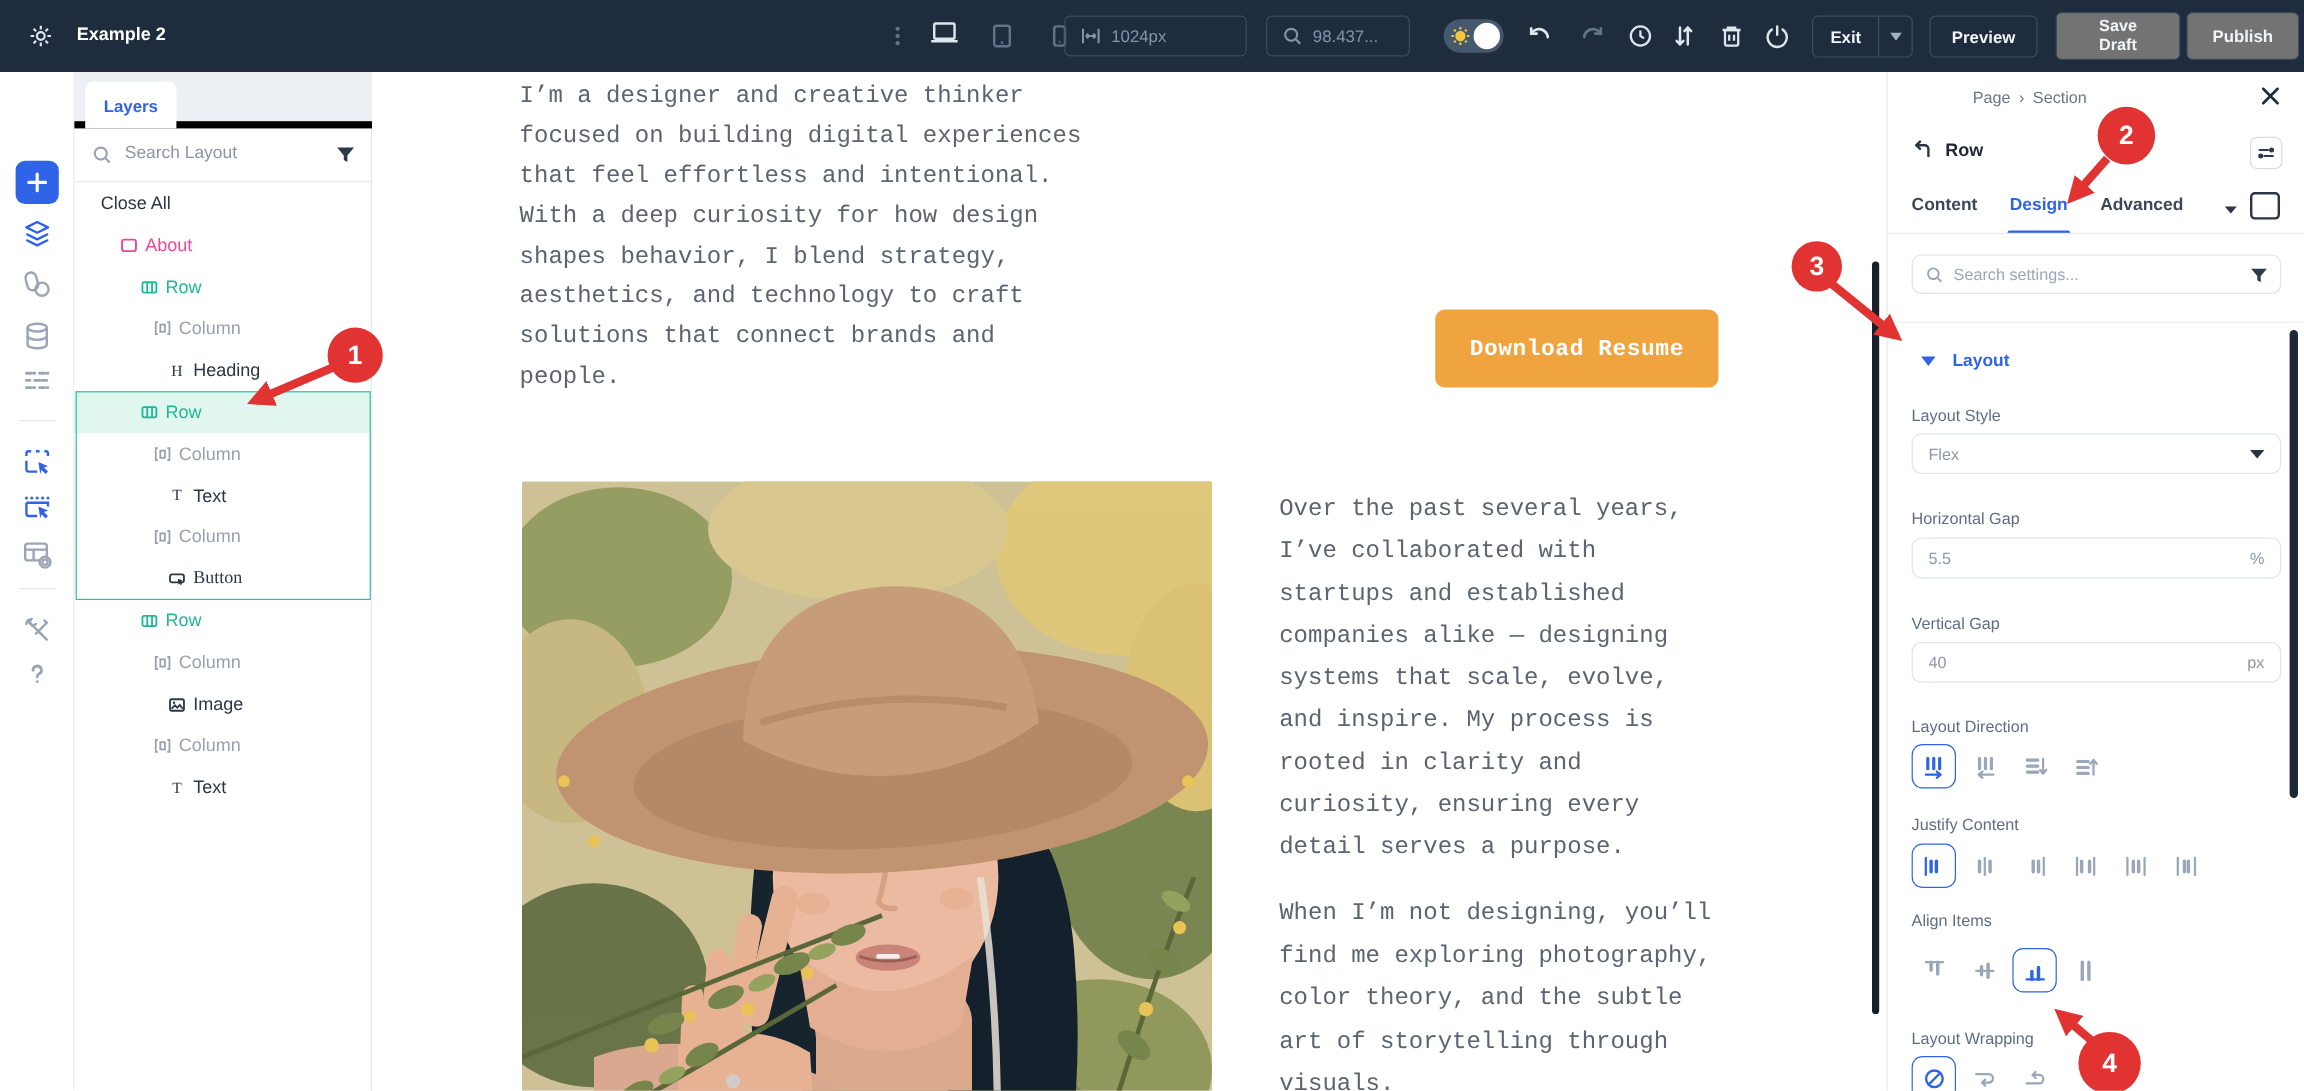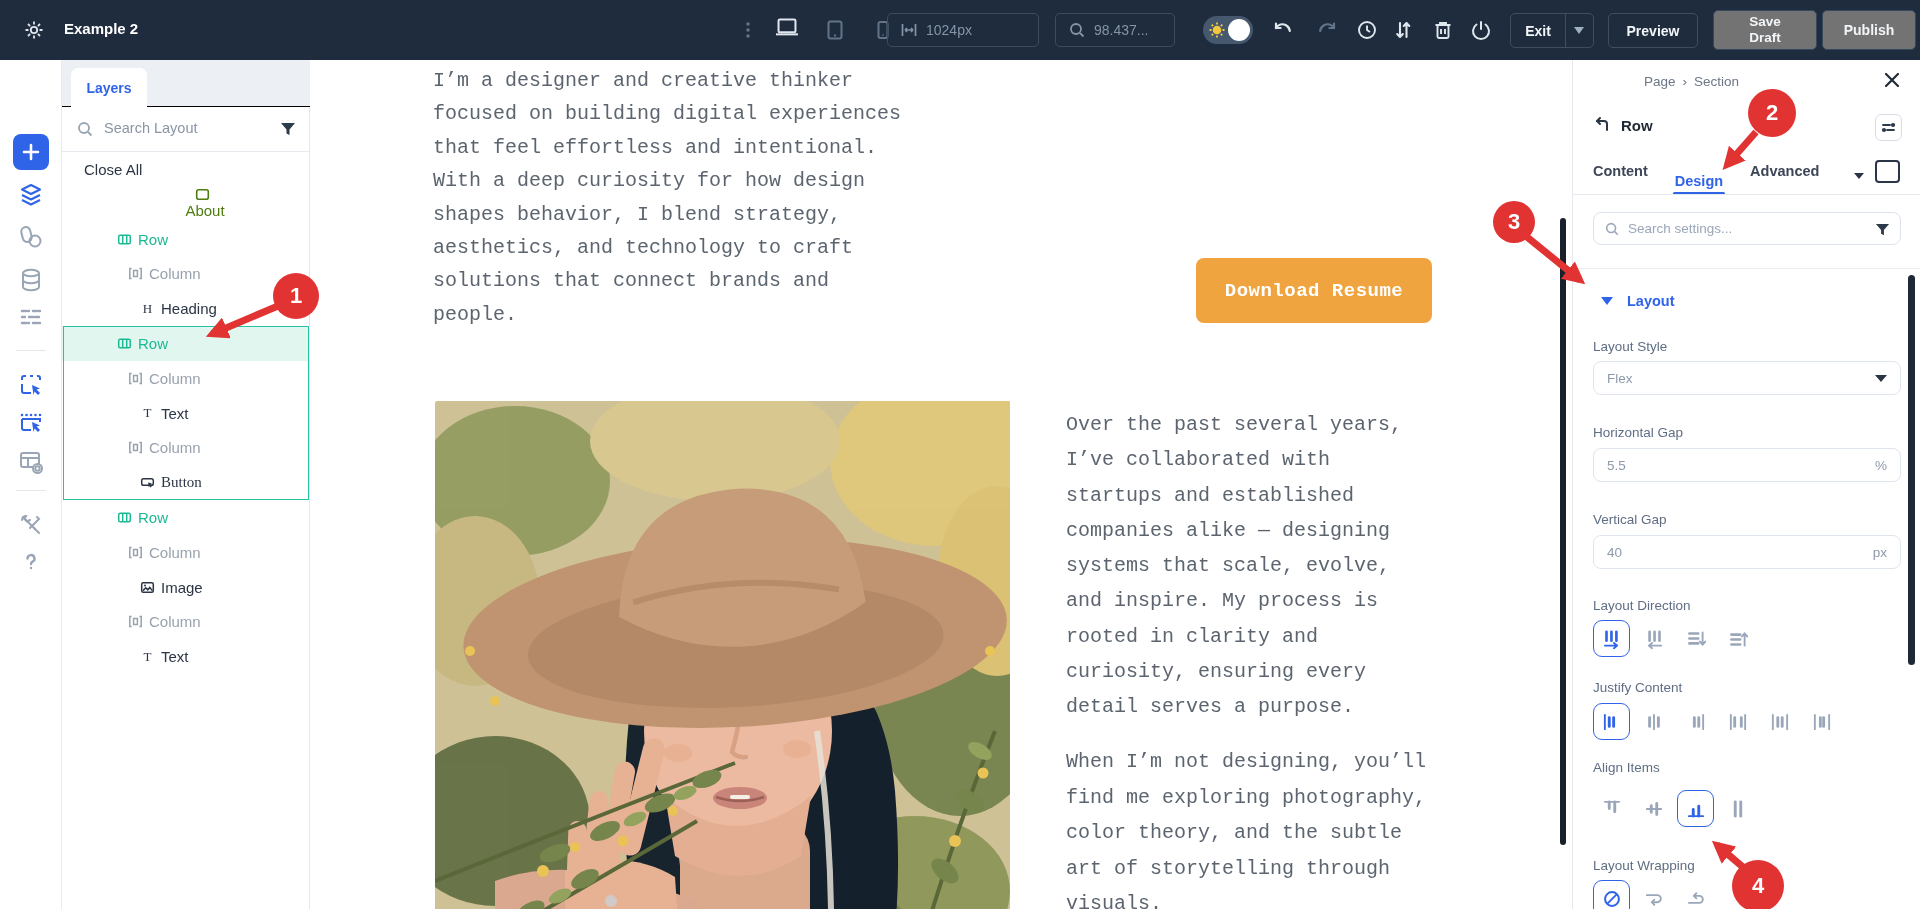--- a/index.html
+++ b/index.html
@@ -16,49 +16,49 @@
   .tb-box { position:absolute; top:13px; height:34px; border:1px solid #3c4c60; border-radius:5px;
     display:flex; align-items:center; gap:8px; padding:0 12px; color:#8494a8; font-size:14px; }
   .tb-box .ic2 { width:18px; height:18px; color:#8494a8; }
   .toggle { position:absolute; left:1203px; top:16px; width:50px; height:28px; background:#46586e;
     border-radius:14px; }
   .toggle .sun { position:absolute; left:5px; top:5px; width:18px; height:18px; color:#f2c640; }
   .toggle .knob { position:absolute; right:3px; top:3px; width:22px; height:22px; background:#fff; border-radius:50%; }
   .tb-btn { position:absolute; top:13px; height:35px; border:1px solid #3e4e62; border-radius:5px;
     color:#f2f5f8; font-size:14px; font-weight:600; display:flex; align-items:center; justify-content:center; background:transparent; }
   .tb-btn.fill { background:#737373; border-color:#35495e; }
-  .exit-split { display:flex; align-items:stretch; }
+  .exit-split { display:flex; align-items:stretch;justify-content:flex-end; }
   .exit-main { padding:0 14px; display:flex; align-items:center; }
   .exit-caret { width:28px; border-left:1px solid #3e4e62; display:flex; align-items:center; justify-content:center; color:#9fb0c3; }
   .two-line { line-height:1.15; text-align:center; font-size:13.5px; }
 
   
   .rail { position:absolute; left:0; top:60px; width:62px; height:849px; background:#fff; border-right:1px solid #e8eaee; z-index:20; }
   .rail-item { position:absolute; left:50%; transform:translateX(-50%); width:26px; height:26px; color:#9aa5b5; }
   .rail-item.blue { color:#2f63e8; }
   .rail-item svg { width:100%; height:100%; }
   .rail-plus { position:absolute; left:13px; width:36px; height:36px; background:#2f63e8; border-radius:8px;
     color:#fff; display:flex; align-items:center; justify-content:center; }
   .rail-div { position:absolute; left:16px; width:30px; height:1px; background:#e3e7ec; }
 
   
   .layers { position:absolute; left:62px; top:60px; width:248px; height:849px; background:#fff; border-right:1px solid #e3e6ea; z-index:20; }
-  .tabstrip { position:absolute; left:0; top:0; width:248px; height:47px; background:#eceff3; border-bottom:1px solid #000000; }
+  .tabstrip { position:absolute; left:0; top:0; width:248px; height:47px; background:#eceff3; border-bottom:6px solid #000000; }
   .layers-tab { position:absolute; left:9px; top:8px; width:76px; height:39px; background:#fff; border-radius:7px 7px 0 0;
     color:#2f63e8; font-size:14px; font-weight:700; display:flex; align-items:center; justify-content:center; }
   .searchrow { position:absolute; left:0; top:47px; width:248px; height:45px; border-bottom:1px solid #e7eaee; }
   .searchrow .mag { position:absolute; left:14px; top:13px; width:18px; height:18px; color:#9aa4b2; }
   .searchrow .ph { position:absolute; left:42px; top:13px; font-size:14.5px; color:#8b95a3; }
   .searchrow .funnel { position:absolute; right:14px; top:14px; width:16px; height:16px; color:#2c3a4a; }
   .tree { position:absolute; left:0; top:92px; width:248px; height:757px; }
   .tree-row { position:absolute; left:0; width:248px; height:35px; display:flex; align-items:center; font-size:15px; }
   .tree-row .t-ic { width:15px; height:15px; margin-right:6px; display:inline-flex; align-items:center; justify-content:center; }
   .t-ic svg { width:15px; height:15px; }
   .t-ic .ltr { font-size:13px; font-weight:500; font-family:"Liberation Serif", serif; }
-  .t-blue { color:#4d7c0f;flex-direction:column; } .t-teal { color:#1db894; } .t-gray { color:#98a2af; } .t-dark { color:#2b3545; }
+  .t-blue { color:#ec4899; } .t-teal { color:#1db894; } .t-gray { color:#98a2af; } .t-dark { color:#2b3545; }
   .t-plain { color:#2b3545; }
   .tree-row.selected { background:#e2f6f0; }
   .sel-box { position:absolute; left:1px; width:246px; border:1.5px solid #26c2a3; pointer-events:none; }
 
   
   .canvas { position:absolute; left:310px; top:60px; width:1250px; height:849px; background:#fff; overflow:hidden; z-index:10; }
   .mono-block { position:absolute; font-family:"Liberation Mono", monospace; color:#5c656f; white-space:pre-line; }
   .intro { left:123px; top:4px; font-size:20px; line-height:33.4px; }
   .para1 { left:756px; top:347px; font-size:20px; line-height:35.3px; }
   .para2 { left:756px; top:684px; font-size:20px; line-height:35.5px; }
@@ -72,21 +72,21 @@
   .crumb { position:absolute; left:23px; top:14px; font-size:13.5px; color:#6b7687; display:flex; gap:7px; align-items:center;margin-left:48px; }
   .insp-close { position:absolute; right:18px; top:10px; width:20px; height:20px; color:#222b38; }
   .el-head { position:absolute; left:20px; top:56px; display:flex; align-items:center; gap:10px; color:#1f2733; }
   .el-head .back { width:18px; height:18px; color:#2b3545; }
   .el-name { font-size:15px; font-weight:700; }
   .struct-btn { position:absolute; right:18px; top:54px; width:27px; height:27px; border:1px solid #d7dde6; border-radius:6px;
     display:flex; align-items:center; justify-content:center; color:#2b3a4d; }
   .struct-btn svg { width:15px; height:15px; }
   .tabs { position:absolute; left:20px; top:95px; height:40px; display:flex; gap:27px; }
   .tab { font-size:14.5px; font-weight:600; color:#3c4657; padding-top:8px; position:relative; }
-  .tab.active { color:#2f63e8;margin-top:10px; }
+  .tab.active { color:#2f63e8; }
   .tab.active::after { content:""; position:absolute; left:-2px; right:-2px; bottom:0; height:3px; background:#2f63e8; border-radius:2px; }
   .tabs-line { position:absolute; left:0; top:134px; width:348px; height:1px; background:#e6e9ee; }
   .tab-caret { position:absolute; left:280px; top:108px; width:12px; height:12px; color:#2b3545; }
   .bp-box { position:absolute; left:302px; top:100px; width:25px; height:23px; border:2px solid #2b3545; border-radius:4px; }
   .s-input { position:absolute; left:20px; top:152px; width:308px; height:33px; border:1px solid #dde3ec; border-radius:8px; }
   .s-input .mag { position:absolute; left:10px; top:8px; width:16px; height:16px; color:#9aa7b8; }
   .s-input .ph { position:absolute; left:34px; top:8px; font-size:13.5px; color:#9aa7b8; }
   .s-input .funnel { position:absolute; right:10px; top:9px; width:15px; height:15px; color:#2c3a4a; }
   .sec-div { position:absolute; left:0; top:208px; width:348px; height:1px; background:#e9ecf1; }
   .sec-head { position:absolute; left:28px; top:233px; display:flex; align-items:center; gap:14px; color:#2f63e8; font-size:14.5px; font-weight:700; }

